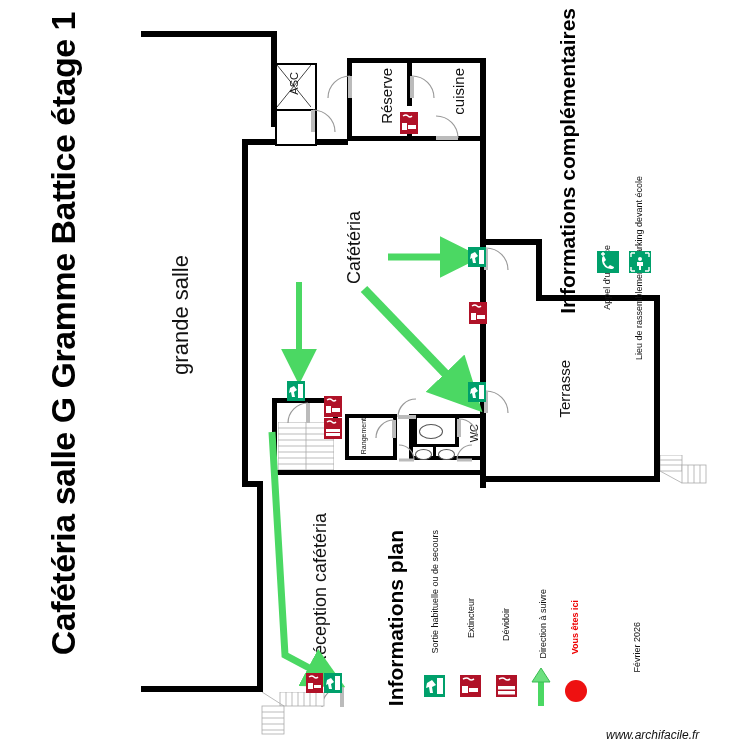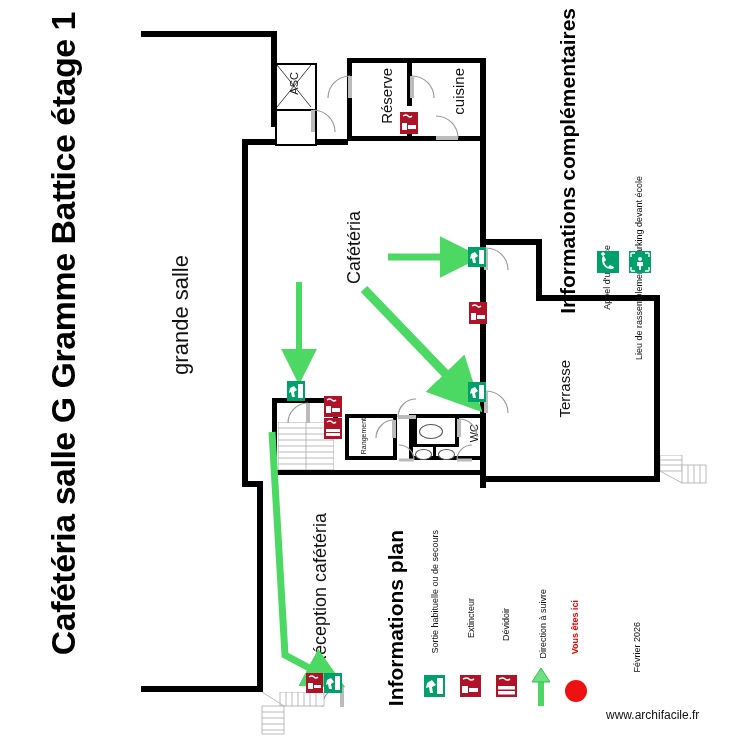--- a/index.html
+++ b/index.html
@@ -48,21 +48,21 @@
   
   .stairs{position:absolute;}
   .stairs svg{display:block;}
 
   
   .legend-item-label{position:absolute;font-size:9px;color:#111;}
   .legend-item-label.red{color:#ee0000;font-weight:bold;}
   .legend-ico{position:absolute;}
 
   #date-stamp{position:absolute;left:632px;top:622px;font-size:9px;color:#111;}
-  #site-url{position:absolute;left:606px;top:708px;font-size:12px;color:#111;}
+  #site-url{position:absolute;left:606px;top:728px;font-size:12px;color:#111;font-style:italic;}
 
   
   .fixture{position:absolute;border:1px solid #555;border-radius:50%;background:#fff;}
 </style>
 </head>
 <body>
 
 <div id="page">
 
   <div id="doc-title" class="rot">Cafétéria salle G Gramme Battice étage 1</div>

